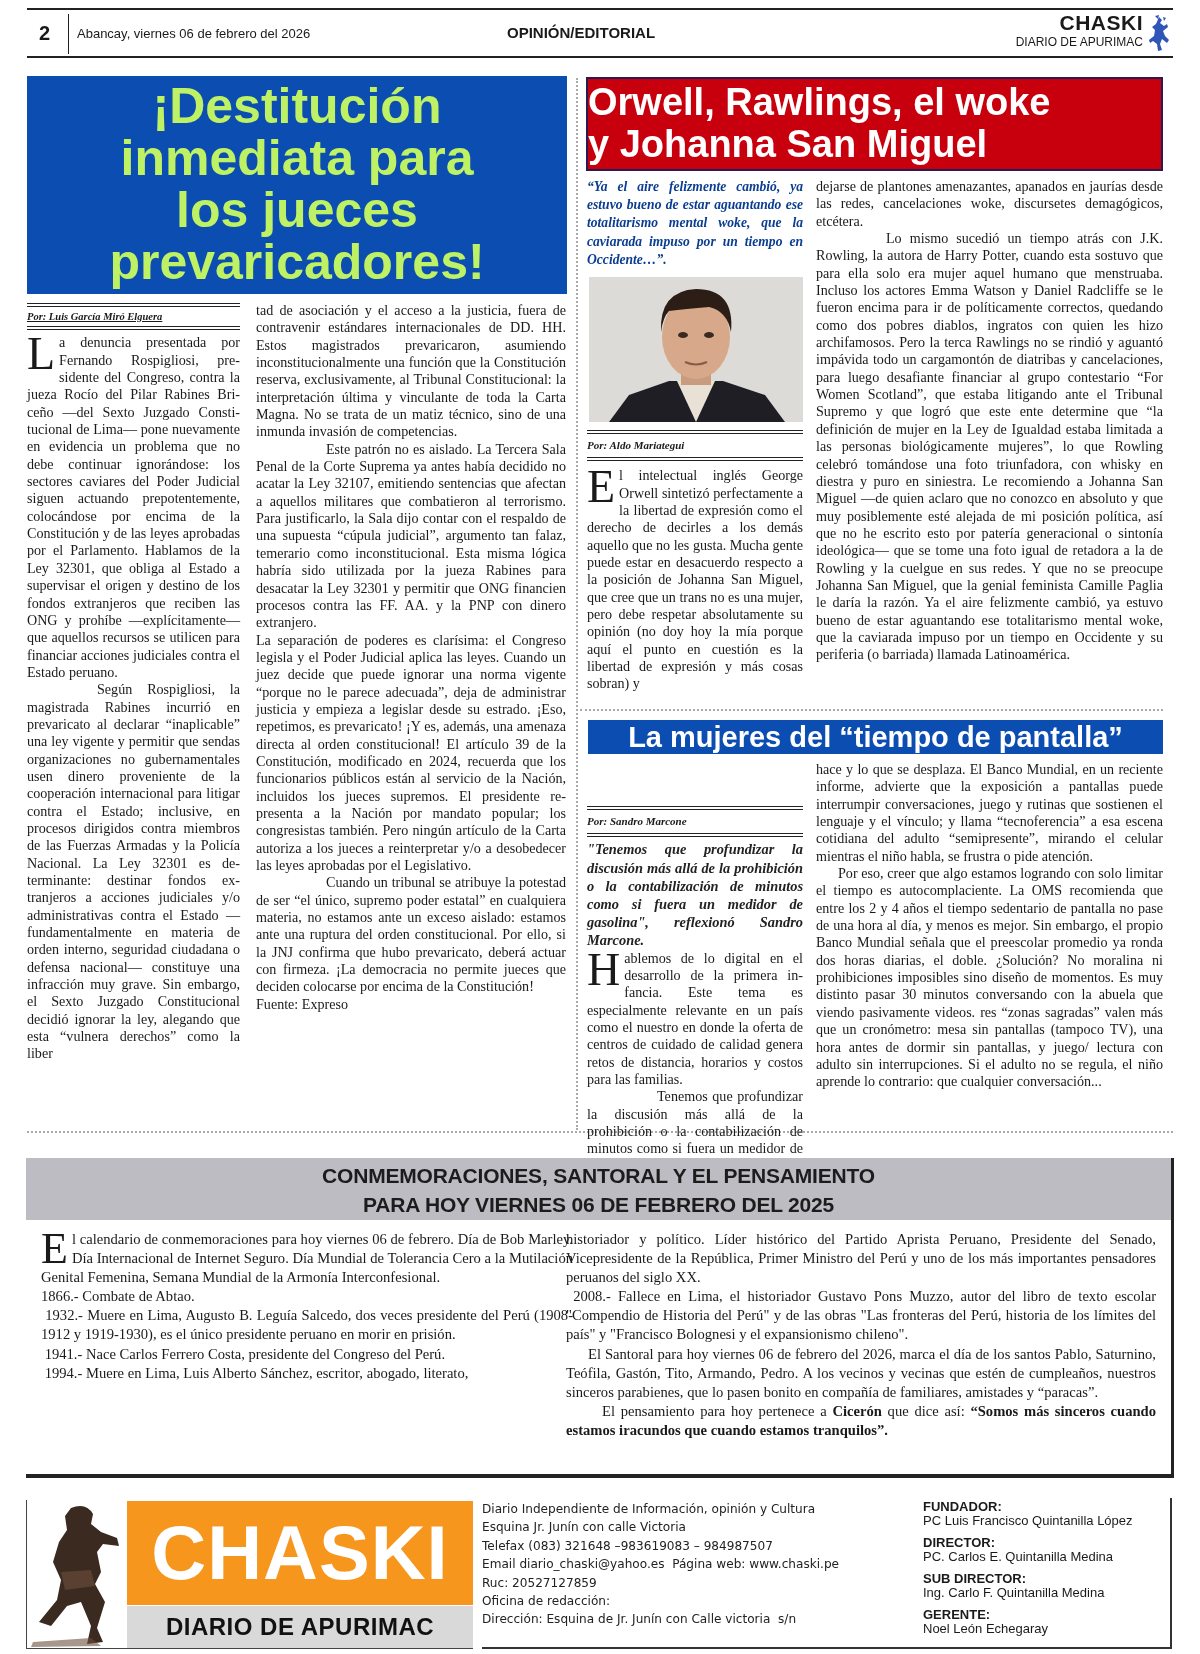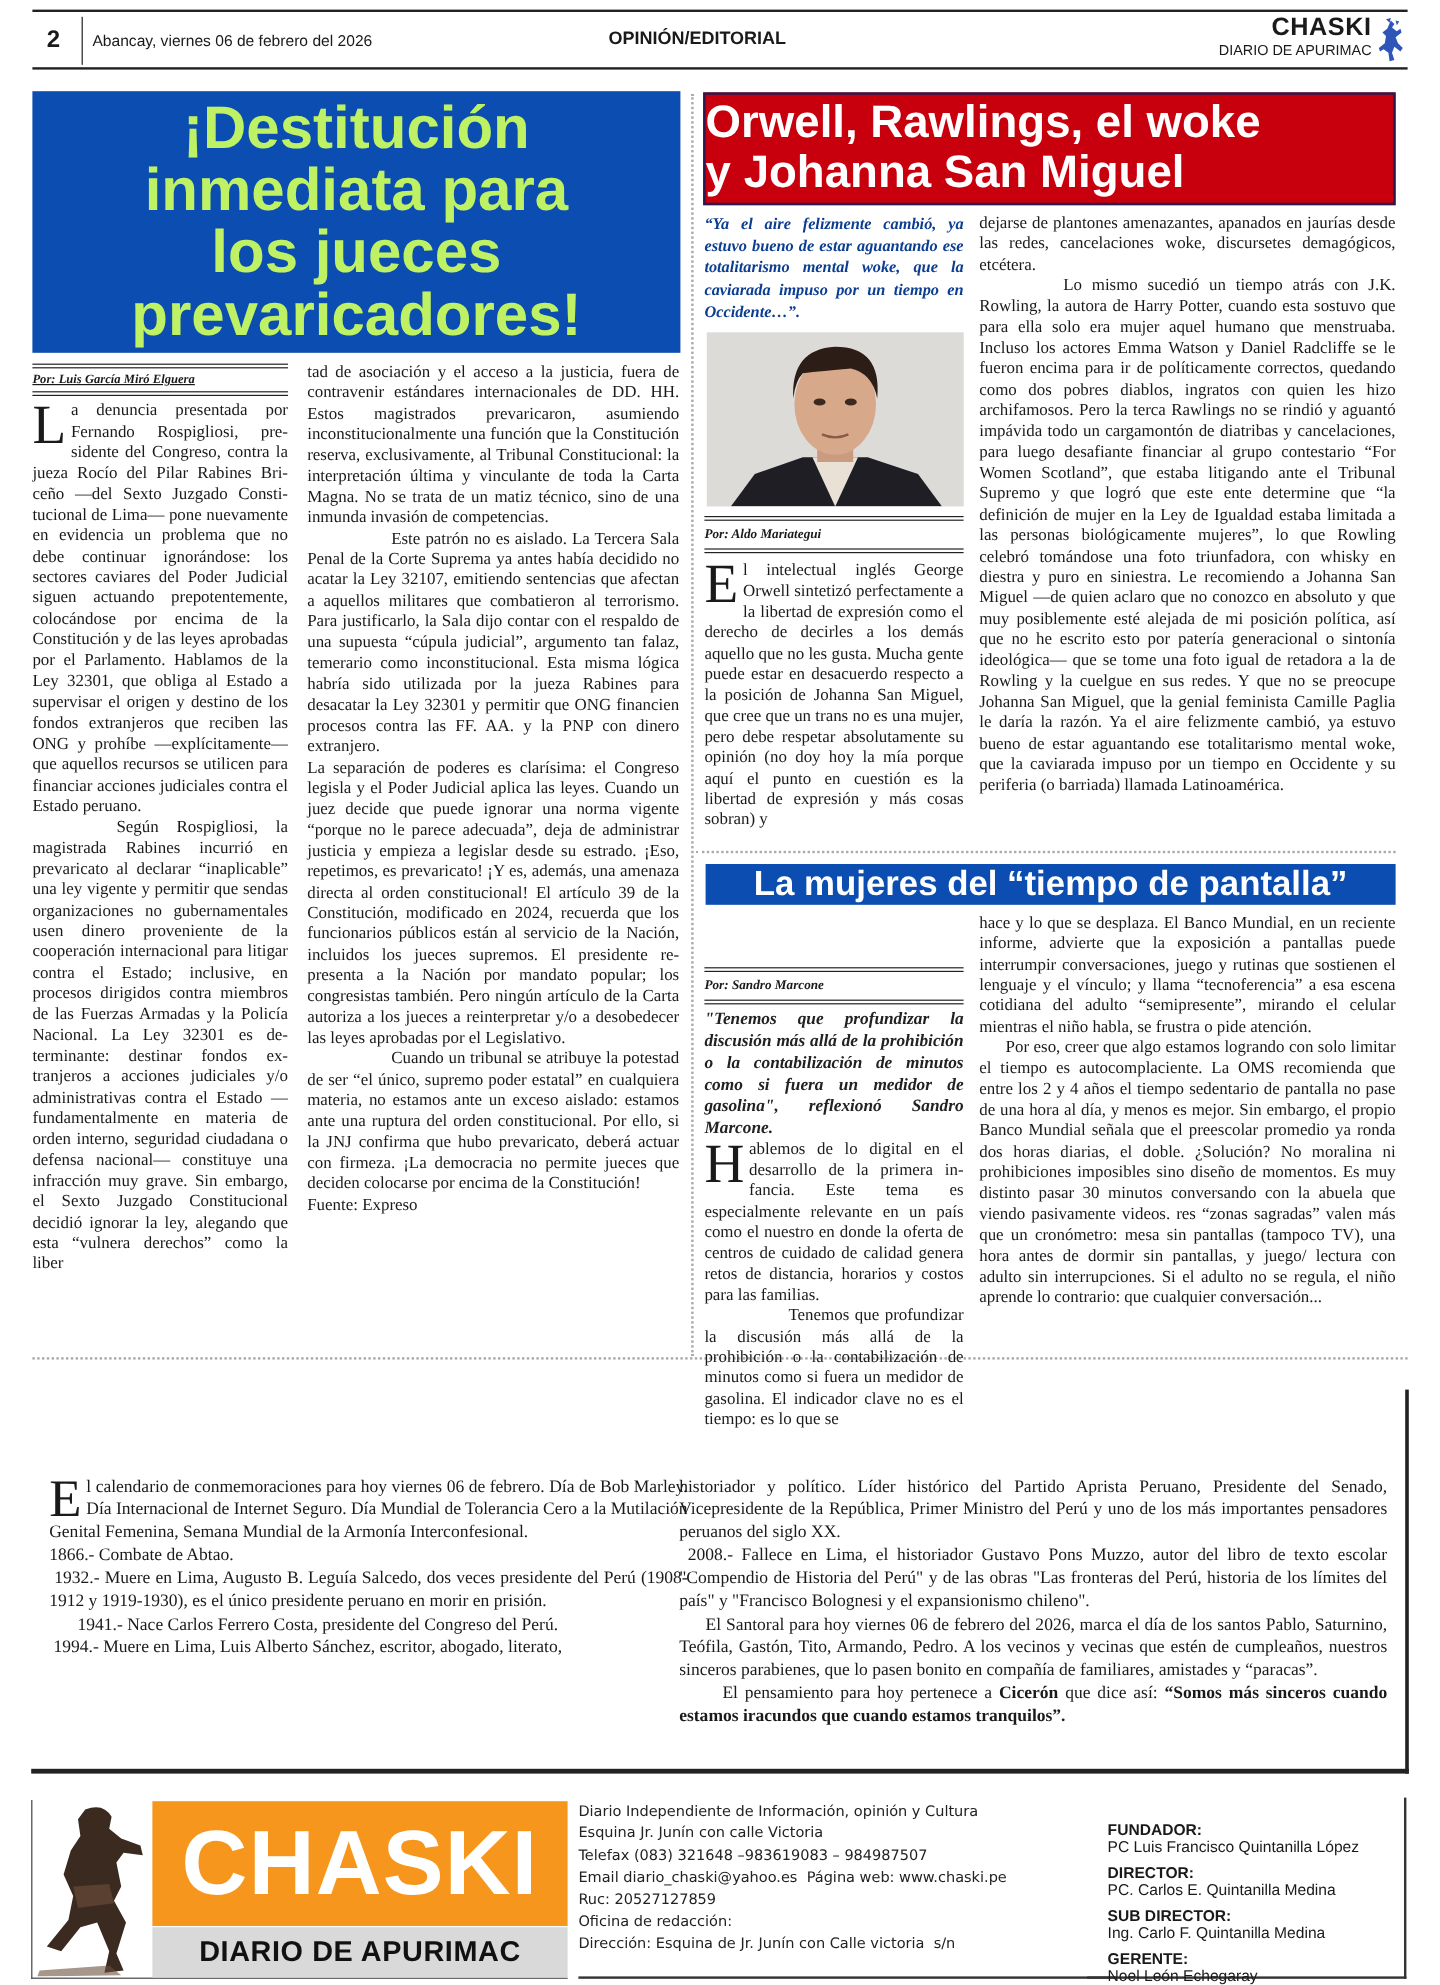--- a/index.html
+++ b/index.html
@@ -60,21 +60,21 @@
   .logo-orange { position: absolute; left: 100px; top: 1px; width: 346px; height: 104px; background: #f7961d; color: #fff;
     font-family: "Liberation Sans", sans-serif; font-weight: bold; font-size: 76px; line-height: 104px; text-align: center; letter-spacing: 1px; }
   .logo-gray { position: absolute; left: 100px; top: 106px; width: 346px; height: 42px; background: #d9d9d9; color: #111;
     font-family: "Liberation Sans", sans-serif; font-weight: bold; font-size: 24px; line-height: 42px; text-align: center; letter-spacing: 0.5px; }
   .runner { position: absolute; left: 4px; top: 2px; width: 100px; height: 145px; }
   .info { position: absolute; left: 456px; top: 0; width: 448px; height: 149px; border-bottom: 2px solid #333;
     font-family: "DejaVu Sans", sans-serif; font-size: 12.1px; line-height: 18.4px; color: #222; padding-top: 0; }
   .staff { position: absolute; left: 880px; top: -2px; width: 266px; height: 151px; border-right: 2px solid #333; border-bottom: 2px solid #333;
     font-family: "Liberation Sans", sans-serif; font-size: 13px; line-height: 14px; padding-left: 17px; }
   .staff .role { font-weight: bold; margin-top: 8px; }
-  .staff .role:first-child { margin-top: 20px; }
+  .staff .role:first-child { margin-top: 2px; }
 </style>
 </head>
 <body>
 
 <div class="masthead">
   <span class="page-num">2</span>
   <span class="mh-sep"></span>
   <span class="mh-date">Abancay, viernes 06 de febrero del 2026</span>
   <span class="mh-section">OPINIÓN/EDITORIAL</span>
   <div class="mh-brand">
@@ -153,25 +153,29 @@
   <p><span class="dropcap">H</span><span>ablemos de lo digital en el desarrollo de la primera in­fancia. Este tema es especialmen­te relevante en un país como el nuestro en donde la oferta de cen­tros de cuidado de calidad genera retos de distancia, horarios y cos­tos para las familias.</span></p>
   <p class="indent">Tenemos que profun­dizar la discusión más allá de la prohibición o la contabilización de minutos como si fuera un me­didor de gasolina. El indicador clave no es el tiempo: es lo que se</p>
 </div>
 
 <div class="col" style="left:816px; top:761px; width:347px;">
   <p>hace y lo que se desplaza. El Banco Mundial, en un re­ciente informe, advierte que la exposición a pantallas puede interrumpir conversaciones, juego y rutinas que sostienen el lenguaje y el vínculo; y llama “tecnoferen­cia” a esa escena cotidiana del adulto “semipresente”, mirando el celular mientras el niño habla, se frustra o pide atención.</p>
   <p class="indent2">Por eso, creer que algo estamos logrando con solo limitar el tiempo es autocomplaciente. La OMS reco­mienda que entre los 2 y 4 años el tiempo sedentario de pantalla no pase de una hora al día, y menos es me­jor. Sin embargo, el propio Banco Mundial señala que el preescolar promedio ya ronda dos horas diarias, el doble. ¿Solución? No moralina ni prohibiciones im­posibles sino diseño de momentos. Es muy distinto pasar 30 minutos conversando con la abuela que vien­do pasivamente videos.      res “zonas sagradas” valen más que un cronómetro: mesa sin pantallas (tampoco TV), una hora antes de dormir sin pantallas, y juego/ lectura con adulto sin interrupciones. Si el adulto no se regula, el niño aprende lo contrario: que cualquier conversación...</p>
 </div>
 
 <div class="comm-box">
+  <div class="comm-head">
+    <div>CONMEMORACIONES, SANTORAL Y EL PENSAMIENTO</div>
+    <div>PARA  HOY VIERNES 06 DE FEBRERO DEL 2025</div>
+  </div>
   <div class="comm-col" style="left:15px; width:532px;">
     <p><span class="dropcap" style="font-size:44px; line-height:34px;">E</span><span>l calendario de conmemoraciones para hoy viernes 06 de febrero. Día de Bob Marley. Día Internacional de Internet Seguro. Día Mundial de Tolerancia Cero a la Mutilación Genital Femenina, Semana Mundial de la Armonía Interconfesional.</span></p>
     <p style="white-space:pre-wrap;">1866.- Combate de Abtao.</p>
     <p style="white-space:pre-wrap;"> 1932.- Muere en Lima, Augusto B. Leguía Salcedo, dos veces presidente del Perú (1908-1912 y 1919-1930), es el único presidente peruano en morir en prisión.</p>
-    <p style="white-space:pre-wrap;margin-left:20px;"> 1941.- Nace Carlos Ferrero Costa, presidente del Congreso del Perú.</p>
+    <p style="white-space:pre-wrap;"> 1941.- Nace Carlos Ferrero Costa, presidente del Congreso del Perú.</p>
     <p style="white-space:pre-wrap;"> 1994.- Muere en Lima, Luis Alberto Sánchez, escritor, abogado, literato,</p>
   </div>
   <div class="comm-col" style="left:540px; width:590px;">
     <p>historiador y político. Líder histórico del Partido Aprista Peruano, Presidente del Senado, Vicepresidente de la República, Primer Ministro del Perú y uno de los más importantes pensadores peruanos del siglo XX.</p>
     <p style="white-space:pre-wrap;"> 2008.- Fallece en Lima, el historiador Gustavo Pons Muzzo, autor del libro de texto escolar "Compendio de Historia del Perú" y de las obras "Las fronteras del Perú, historia de los límites del país" y "Francisco Bolognesi y el expansionismo chileno".</p>
     <p class="indent2">El Santoral para hoy viernes 06 de febrero del 2026, marca el día de los santos Pablo, Saturnino, Teófila, Gastón, Tito, Armando, Pedro. A los vecinos y vecinas que estén de cumpleaños, nuestros sinceros parabienes, que lo pasen bonito en compañía de familiares, amistades y “paracas”.</p>
     <p style="text-indent:36px;"><span>El pensamiento para hoy pertenece a </span><b>Cicerón</b><span> que dice así: </span><b>“Somos más sinceros cuando estamos iracundos que cuando estamos tranquilos”.</b></p>
   </div>
 </div>
 

